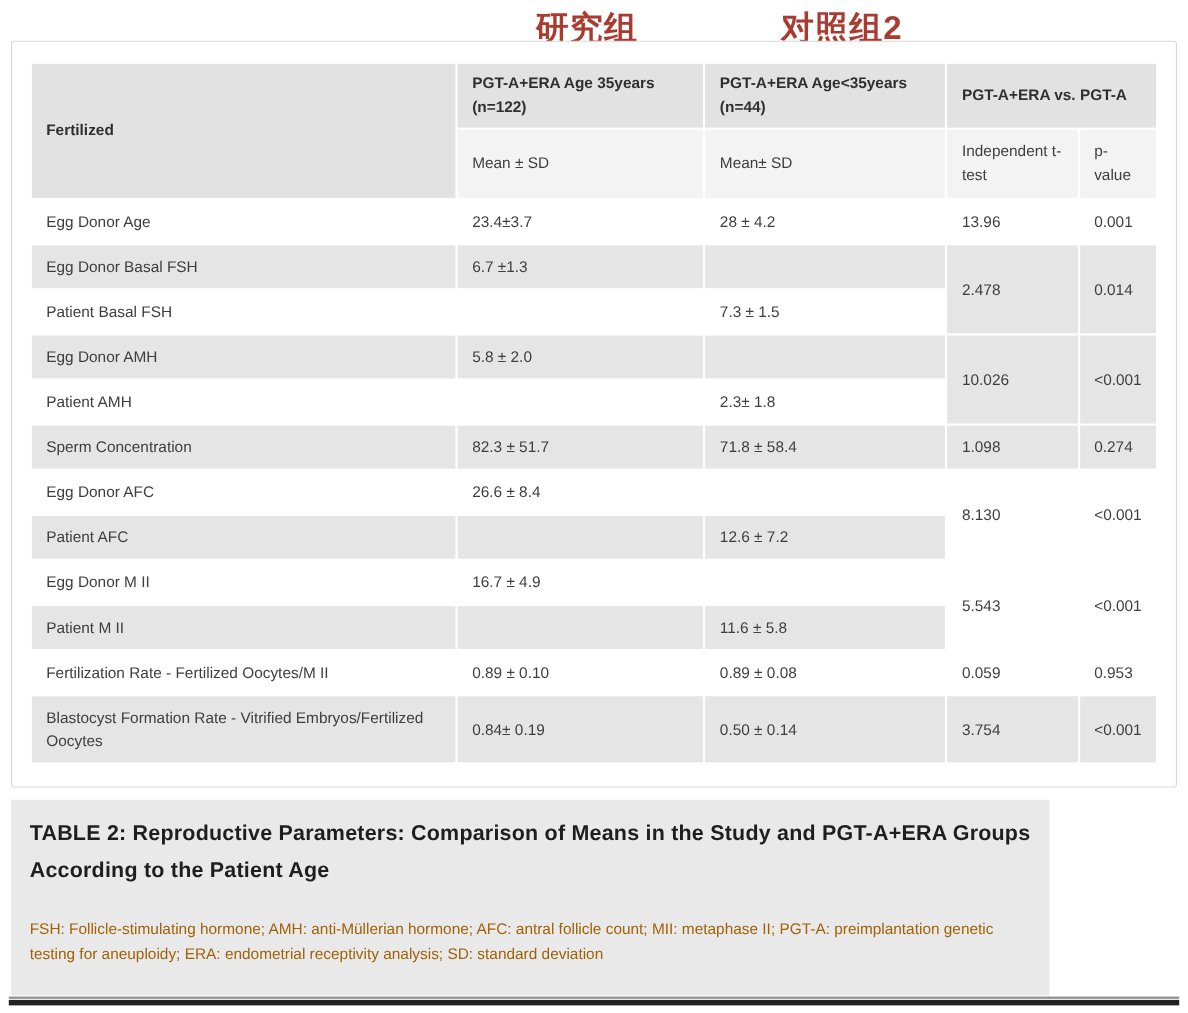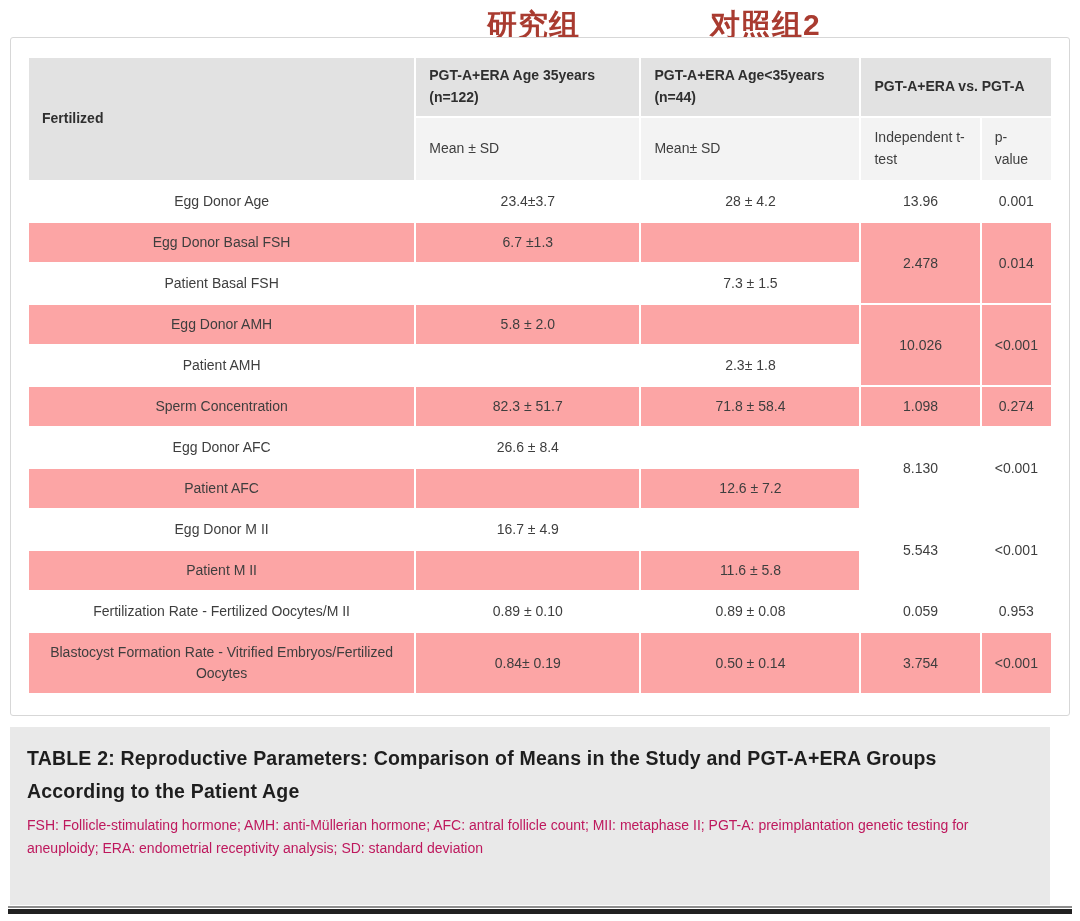--- a/index.html
+++ b/index.html
@@ -13,28 +13,28 @@
 
   
   .table-box { position:absolute; left:10px; top:37px; width:1060px; height:679px; box-sizing:border-box;
                background:#ffffff; border:1px solid #d7d7d7; border-radius:3px; padding:18px 16px; }
 
   table.params { width:100%; border-collapse:separate; border-spacing:2px; font-size:14px; color:#3e3e3e; table-layout:fixed; }
   th, td { text-align:left; vertical-align:middle; white-space:pre-line; overflow-wrap:break-word; }
   thead th { background:#e2e2e2; font-weight:bold; color:#2f2f2f; line-height:1.55; padding:0 13px; }
   thead tr.grouphead th { height:58px; }
   thead tr.subhead th { height:62px; background:#f3f3f3; font-weight:normal; color:#3e3e3e; }
-  tbody td { height:21px; padding:9px 13px; line-height:1.5; background:#ffffff;text-align:center; }
-  tbody tr.stripe td { background:#fca5a5; }
+  tbody td { height:21px; padding:9px 13px; line-height:1.5; background:#ffffff; }
+  tbody tr.stripe td { background:#e5e5e5; }
 
   
-  .caption-box { position:absolute; left:10px; top:727px; width:1040px; height:178px; box-sizing:border-box;
+  .caption-box { position:absolute; left:10px; top:727px; width:944px; height:178px; box-sizing:border-box;
                  background:#e9e9e9; padding:15px 17px; }
   .caption-title { margin:0; font-size:19.5px; font-weight:bold; color:#1e1e1e; line-height:1.7; letter-spacing:0.2px; }
-  .caption-footnote { margin-top:6px; font-size:14px; color:#be185d; line-height:1.6; max-width:985px; }
+  .caption-footnote { margin-top:25px; font-size:14px; color:#a16207; line-height:1.6; max-width:985px; }
 
   
   .bottom-rule { position:absolute; left:8px; top:906px; width:1064px; }
   .bottom-rule .thin  { height:2px; background:#8d8d8d; }
   .bottom-rule .thick { height:5px; background:#212121; margin-top:1px; }
 </style>
 </head>
 <body>
 
 <div class="page">

